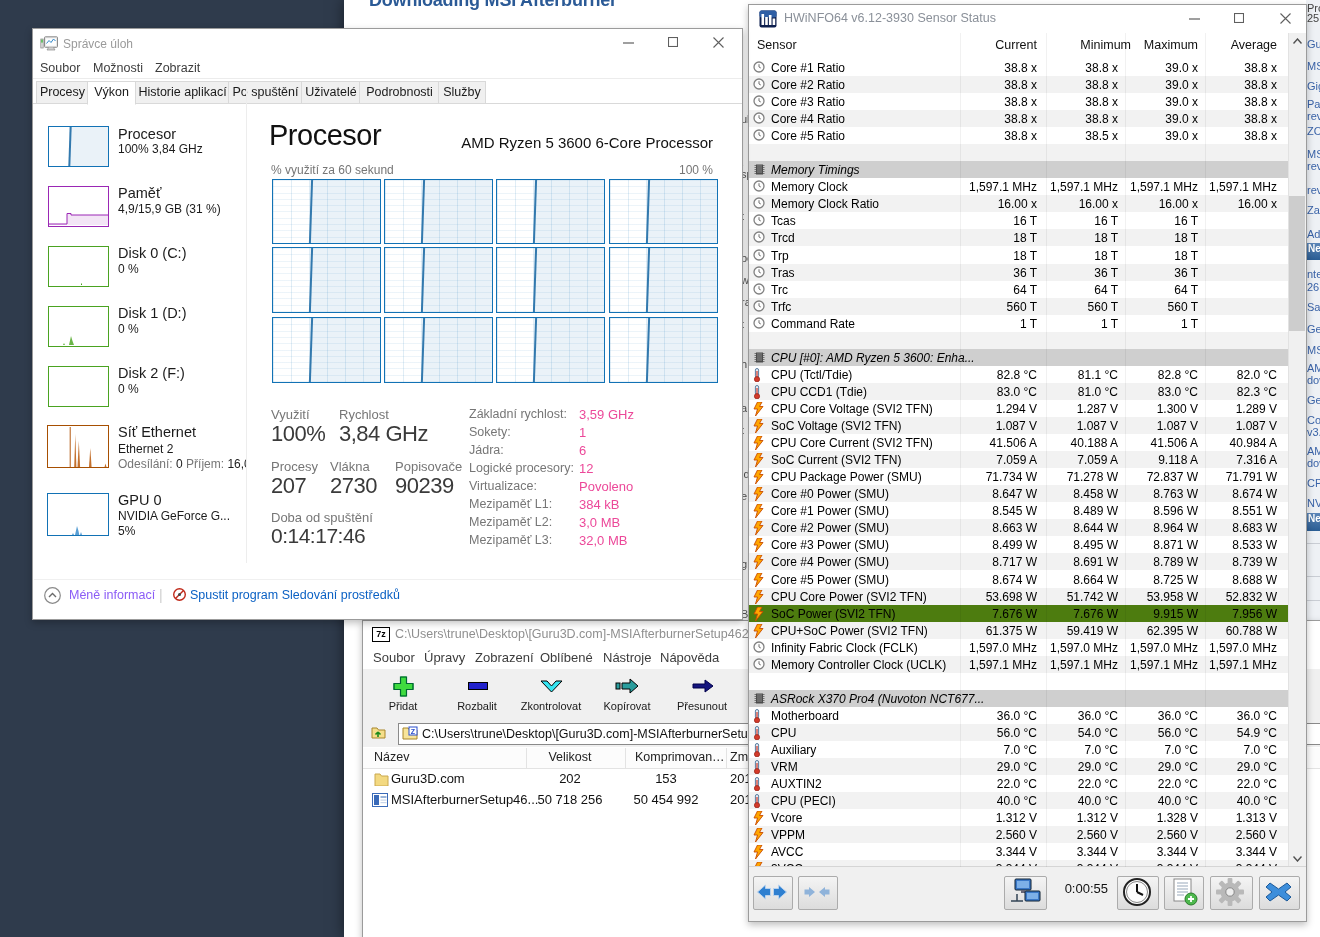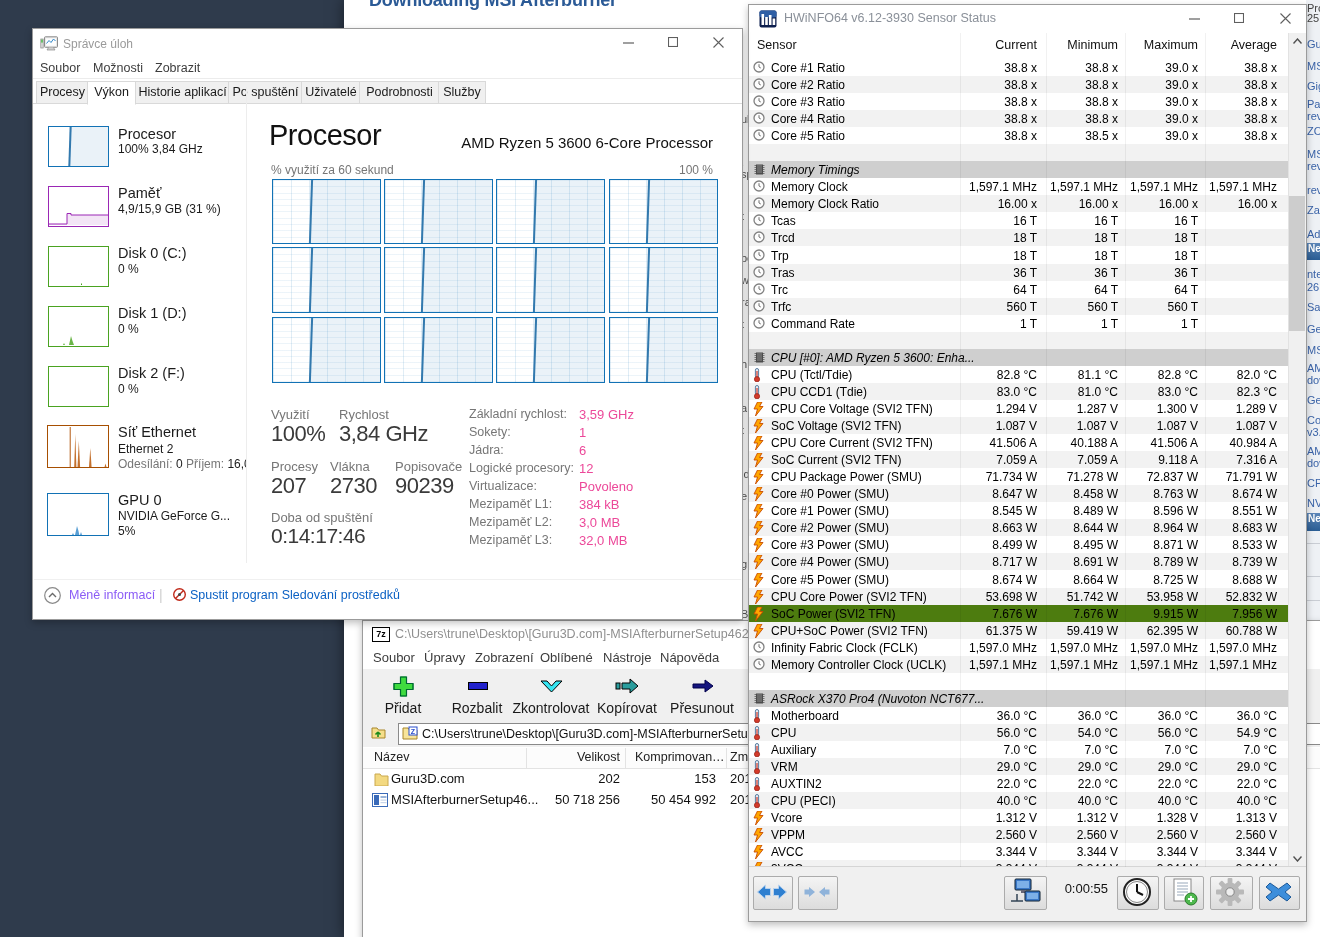--- a/index.html
+++ b/index.html
@@ -19,29 +19,29 @@
 
 #sz{left:362px;top:620px;width:960px;height:318px}
 #sz .title{position:absolute;left:0;top:0;right:0;height:26px;background:#fff}
 #sz .t7z{position:absolute;left:9px;top:6px;width:16px;height:13px;border:1.6px solid #000;
  background:#fff;color:#000;font-weight:bold;font-size:9px;line-height:12px;text-align:center}
 #sz .tpath{position:absolute;left:32px;top:6px;font-size:12.5px;color:#8f8f8f;white-space:nowrap}
 #sz .menu{position:absolute;left:0;top:26px;right:0;height:22px;background:#fff}
 #sz .menu span{position:absolute;top:3px;font-size:13px;color:#3c3c3c}
 #sz .tbar{position:absolute;left:0;top:48px;right:0;height:50px;background:#f0f0f0;border-bottom:1px solid #e0e0e0}
 .tbi{position:absolute;top:7px}
-.tbl{position:absolute;top:31px;font-size:14px;color:#1a1a1a;text-align:center;width:90px}
+.tbl{position:absolute;top:31px;font-size:11px;color:#1a1a1a;text-align:center;width:90px}
 #sz .abar{position:absolute;left:0;top:98px;right:0;height:28px;background:#f0f0f0}
 #sz .abox{position:absolute;left:35px;top:4px;right:-2px;height:20px;background:#fff;border:1px solid #8a8a8a}
 #sz .apath{position:absolute;left:23px;top:3px;font-size:12.5px;color:#111;white-space:nowrap}
 #sz .lhead{position:absolute;left:0;top:127px;right:0;height:20px;background:#fcfcfc;border-bottom:1px solid #e3e3e3;font-size:12.5px;color:#222}
 #sz .lhead .cs{position:absolute;top:0;width:1px;height:20px;background:#e3e3e3}
 #sz .lrow{position:absolute;left:0;right:0;height:21px;font-size:13px;color:#111}
 #sz .rt{position:absolute;top:2px;white-space:nowrap}
-#sz .rnum{position:absolute;top:2px;text-align:right}
+#sz .rnum{position:absolute;top:2px;text-align:center}
 
 #hw{left:748px;top:4px;width:557px;height:916px}
 #hw .title{position:absolute;left:0;top:0;right:0;height:28px;background:#fff;border-bottom:1px solid #d9d9d9}
 #hw .ttext{position:absolute;left:35px;top:6px;font-size:12.5px;color:#8a9099}
 #hw .hhead{position:absolute;left:0;top:28px;width:540px;height:26px;background:#fff;font-size:12.5px;color:#101010}
 #hw .hht{position:absolute;top:5px;text-align:right}
 #hw .hbody{position:absolute;left:0;top:54px;width:540px;height:809px;overflow:hidden;background:#fff}
 .hwr{position:absolute;left:0;width:540px;height:17px;font-size:12px;color:#000;white-space:nowrap}
 .hwr.hdr{background:#cfcfcf}
 .ri{position:absolute;left:4px;top:2px}
@@ -247,21 +247,21 @@
 <svg class="wbx" style="left:485px;top:8px" width="10" height="10" viewBox="0 0 10 10">
         <rect x="0.5" y="0.5" width="9" height="9" fill="none" stroke="#5f5f5f" stroke-width="1.1"></rect>
       </svg>
 <svg class="wbx" style="left:531px;top:8px" width="11" height="11" viewBox="0 0 11 11">
         <path d="M0.5 0.5l10 10M10.5 0.5l-10 10" stroke="#5f5f5f" stroke-width="1.1"></path>
       </svg>
 </div>
 <div class="hhead">
       <span style="position:absolute;left:8px;top:5px">Sensor</span>
       <span class="hht" style="left:140px;width:148px">Current</span>
-      <span class="hht" style="left:230px;width:139px">Minimum</span>
+      <span class="hht" style="left:243px;width:139px">Minimum</span>
       <span class="hht" style="left:310px;width:139px">Maximum</span>
       <span class="hht" style="left:390px;width:138px">Average</span>
     </div>
 <div class="hcs" style="left:211px"></div>
 <div class="hcs" style="left:297px"></div>
 <div class="hcs" style="left:376px"></div>
 <div class="hcs" style="left:456px"></div>
 <div class="hbody">
 <div class="hwr" style="top:0px;background:#ffffff">
         <svg class="ri" width="12" height="12" viewBox="0 0 12 12">

